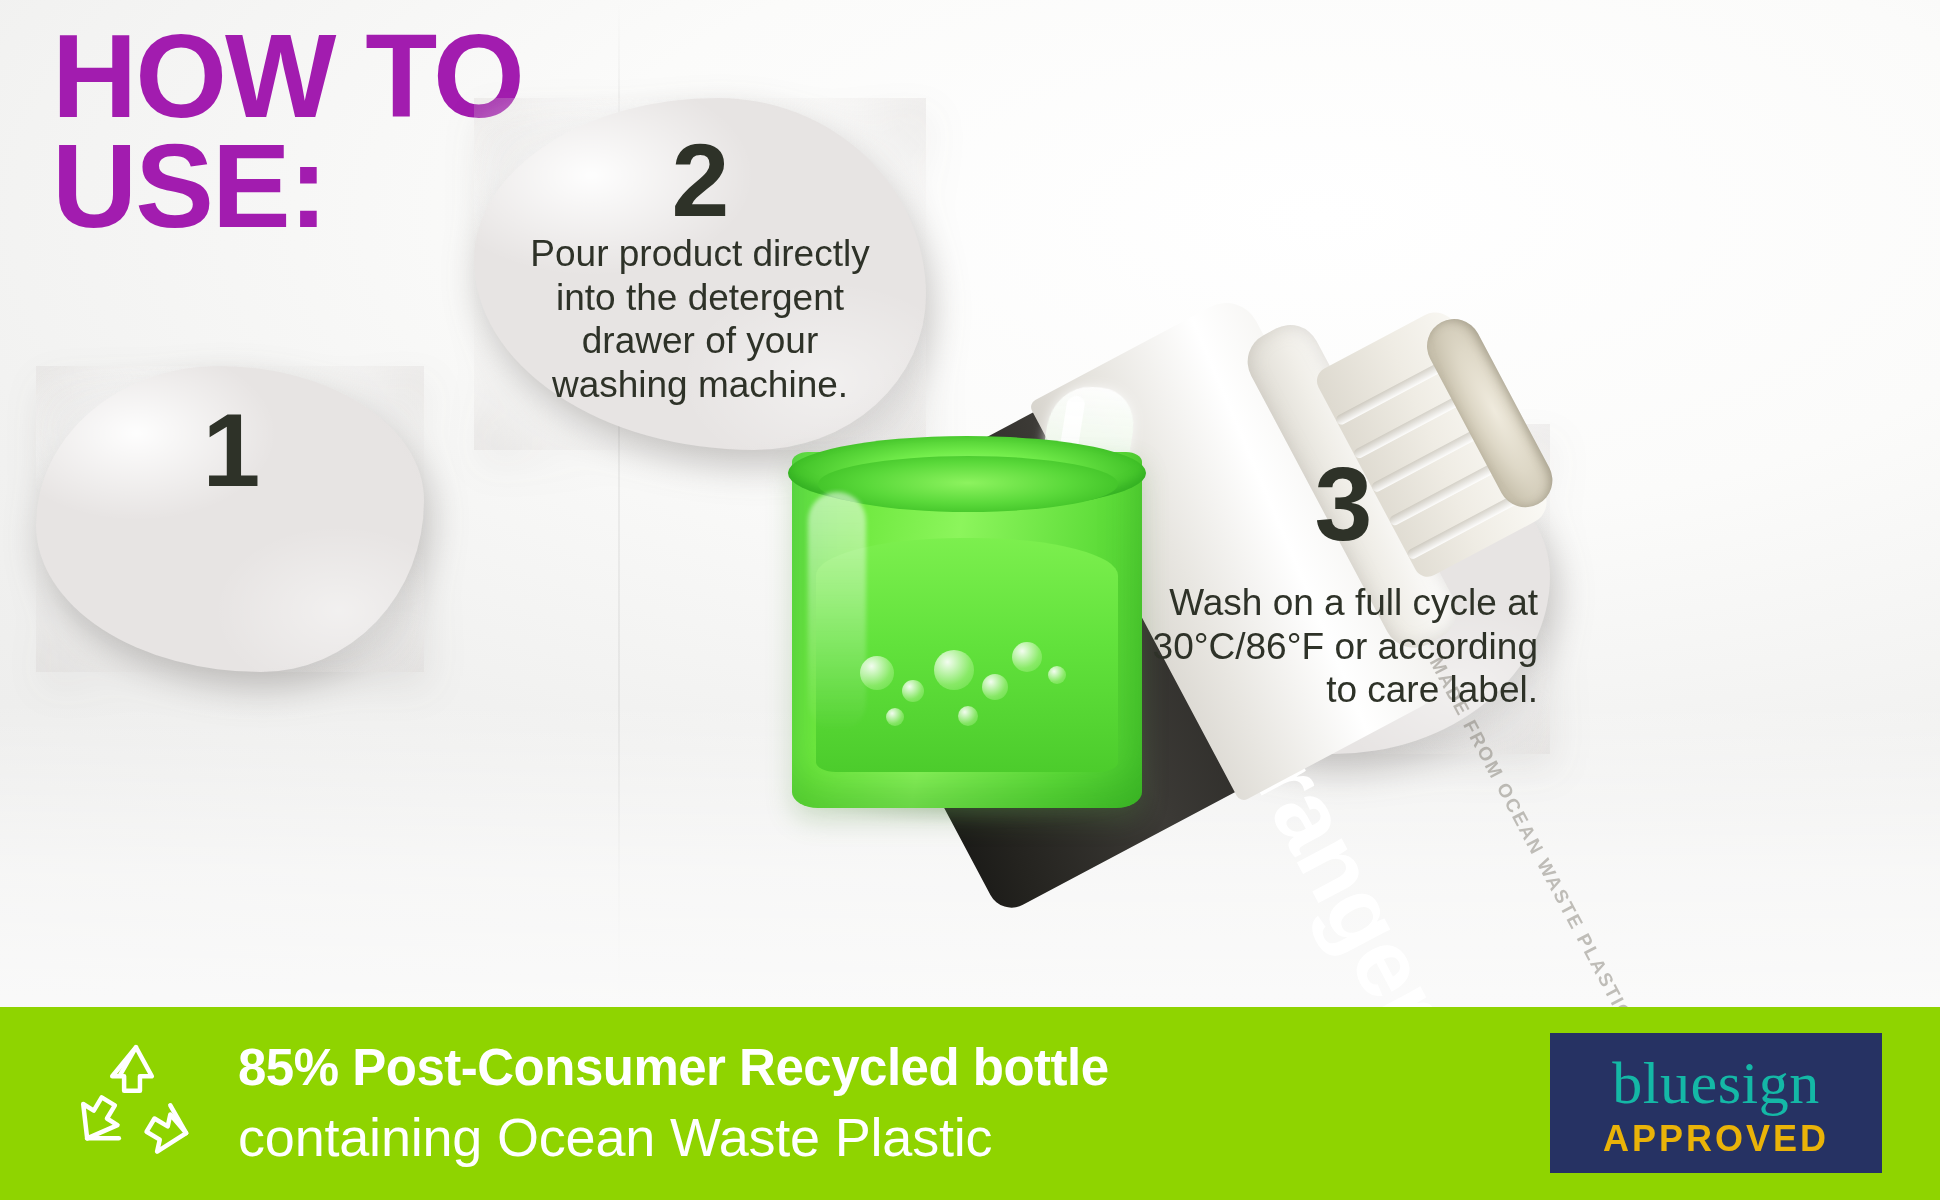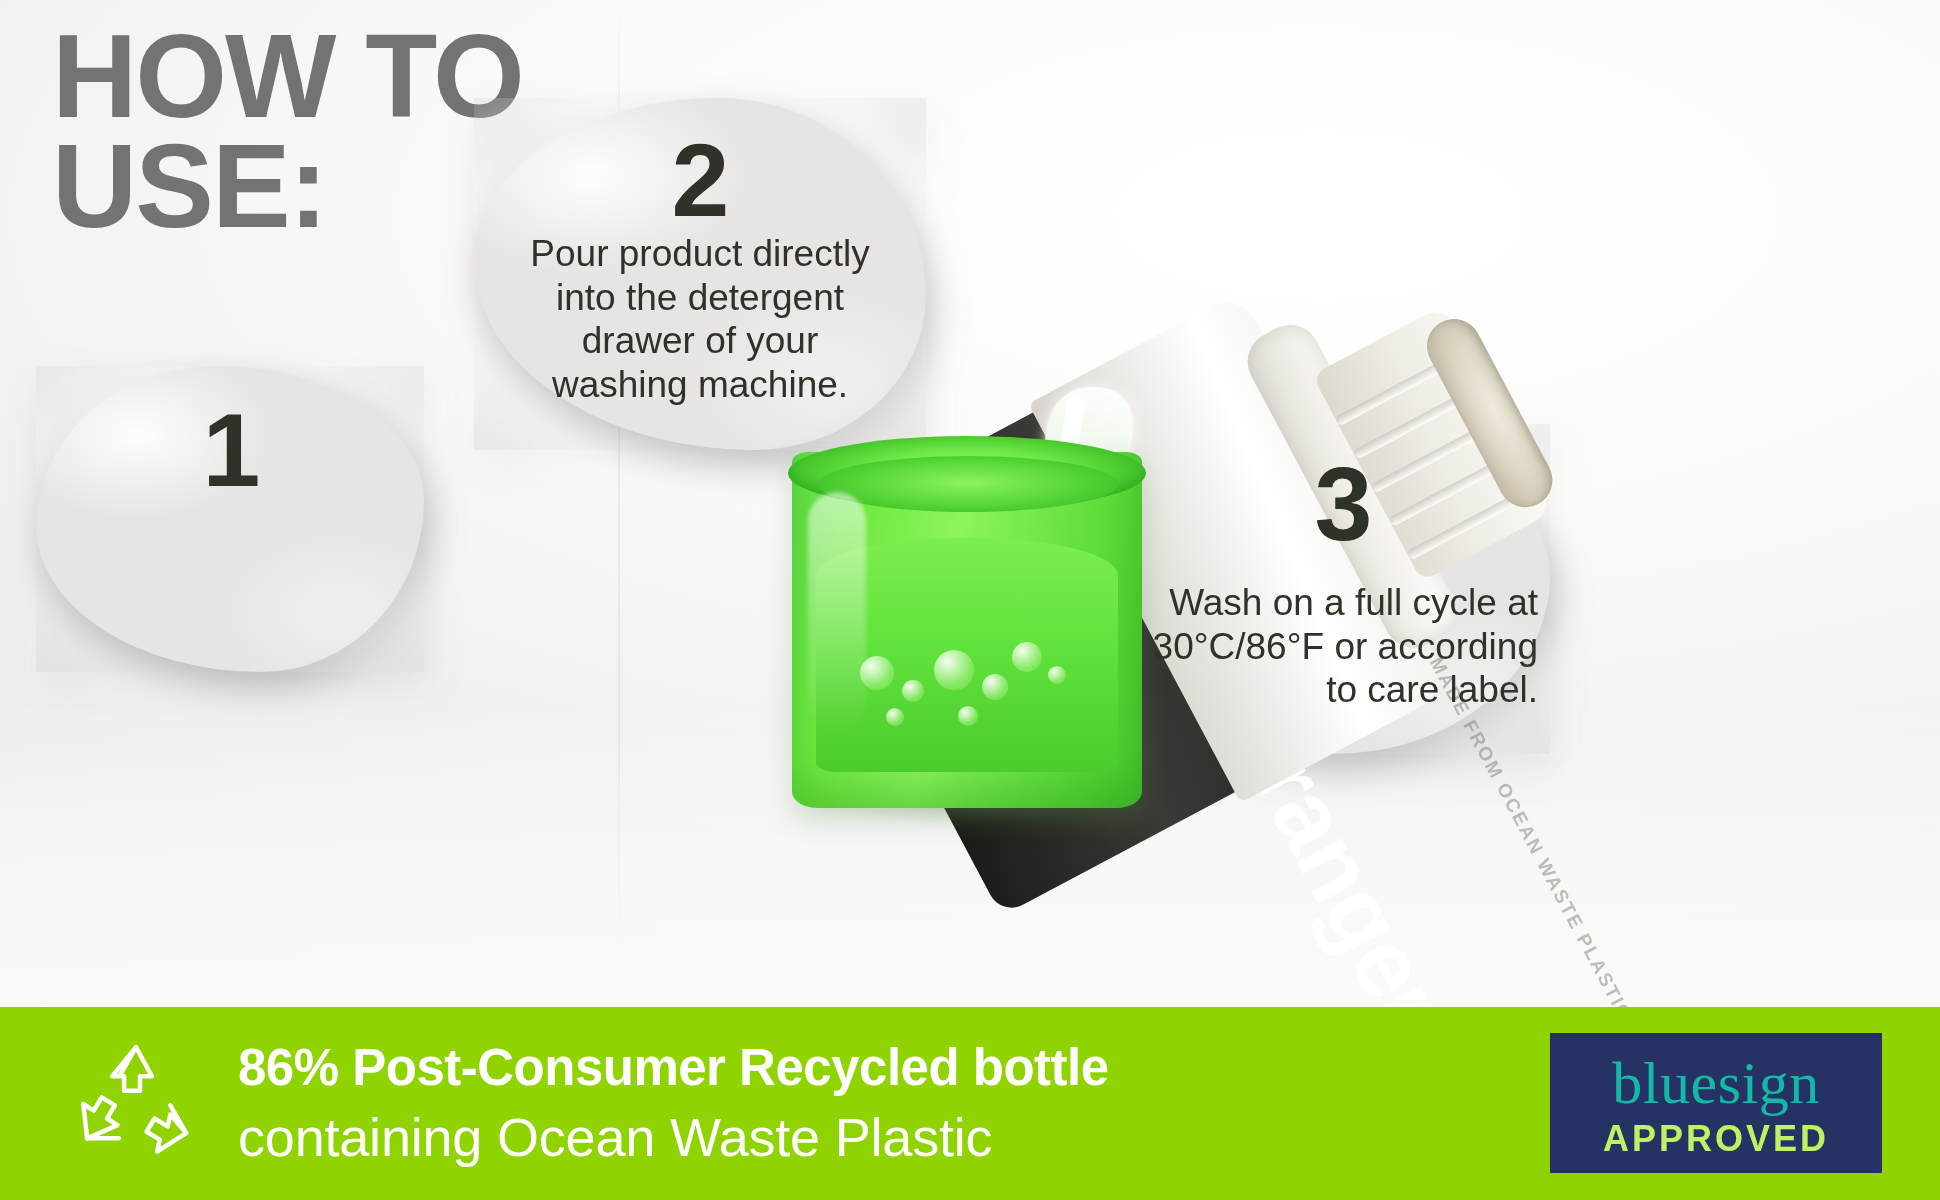--- a/index.html
+++ b/index.html
@@ -33,21 +33,21 @@
     background:linear-gradient(180deg, rgba(255,255,255,0) 0%, rgba(255,255,255,.55) 55%, rgba(255,255,255,.75) 100%);
   }
 
   
   #title{
     position:absolute; left:52px; top:22px;
     font-weight:700;
     font-size:118px;
     line-height:0.93;
     letter-spacing:-2px;
-    color:#737373;
+    color:#a21caf;
     white-space:pre-line;
   }
 
   
   .blob{
     position:absolute;
     background:#e7e4e3;
     filter:drop-shadow(6px 16px 18px rgba(70,62,60,0.30));
   }
   .blob .sheen{
@@ -236,21 +236,21 @@
     display:flex; flex-direction:column;
     align-items:center; justify-content:center;
     padding-top:4px;
   }
   #bluesign-word{
     font-family:"Liberation Serif", serif;
     color:#14b8a6; font-size:60px; line-height:1;
     letter-spacing:.5px;
   }
   #bluesign-approved{
-    color:#bef264; font-size:36px; font-weight:700;
+    color:#eab308; font-size:36px; font-weight:700;
     letter-spacing:3px; line-height:1; margin-top:8px;
   }
 </style>
 </head>
 <body>
 
 <div id="stage">
 
   <div class="backdrop"></div>
   <div class="panel-seam"></div>
@@ -333,21 +333,21 @@
         <path d="M50 7 L62 29 L53 29 L53 40 L41 40 L41 29 L32 29 Z"></path>
         <path d="M50 7 L38 28"></path>
         <path d="M13 76 L10 50 L18 55 L24 45 L34 51 L28 61 L36 66 Z"></path>
         <path d="M13 76 L37 76"></path>
         <path d="M88 72 L66 86 L68 77 L58 71 L64 61 L74 67 L76 58 Z"></path>
         <path d="M88 72 L76 51"></path>
       </g>
     </svg>
 
     <div id="banner-text">
-      <div id="banner-line1">86% Post-Consumer Recycled bottle</div>
+      <div id="banner-line1">85% Post-Consumer Recycled bottle</div>
       <div id="banner-line2">containing Ocean Waste Plastic</div>
     </div>
 
     <div id="bluesign">
       <div id="bluesign-word">bluesign</div>
       <div id="bluesign-approved">APPROVED</div>
     </div>
   </div>
 
 </div>

